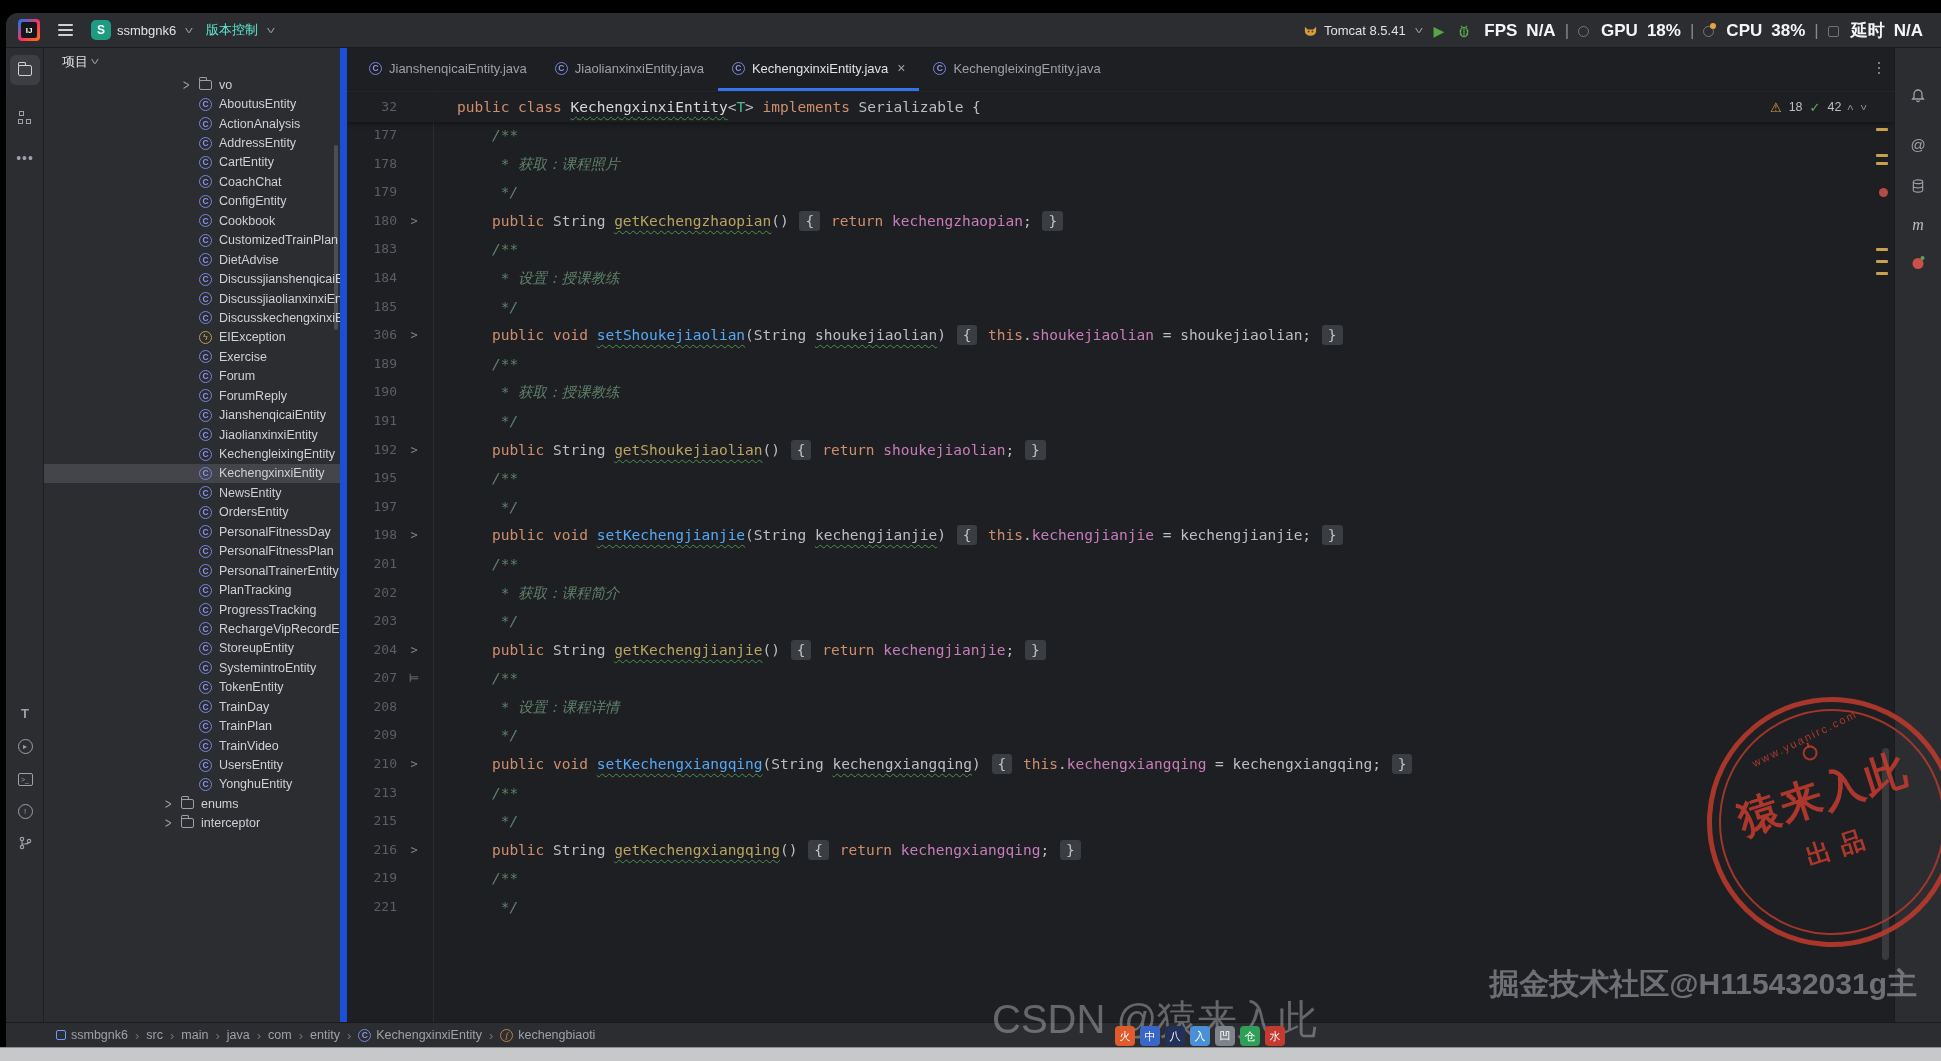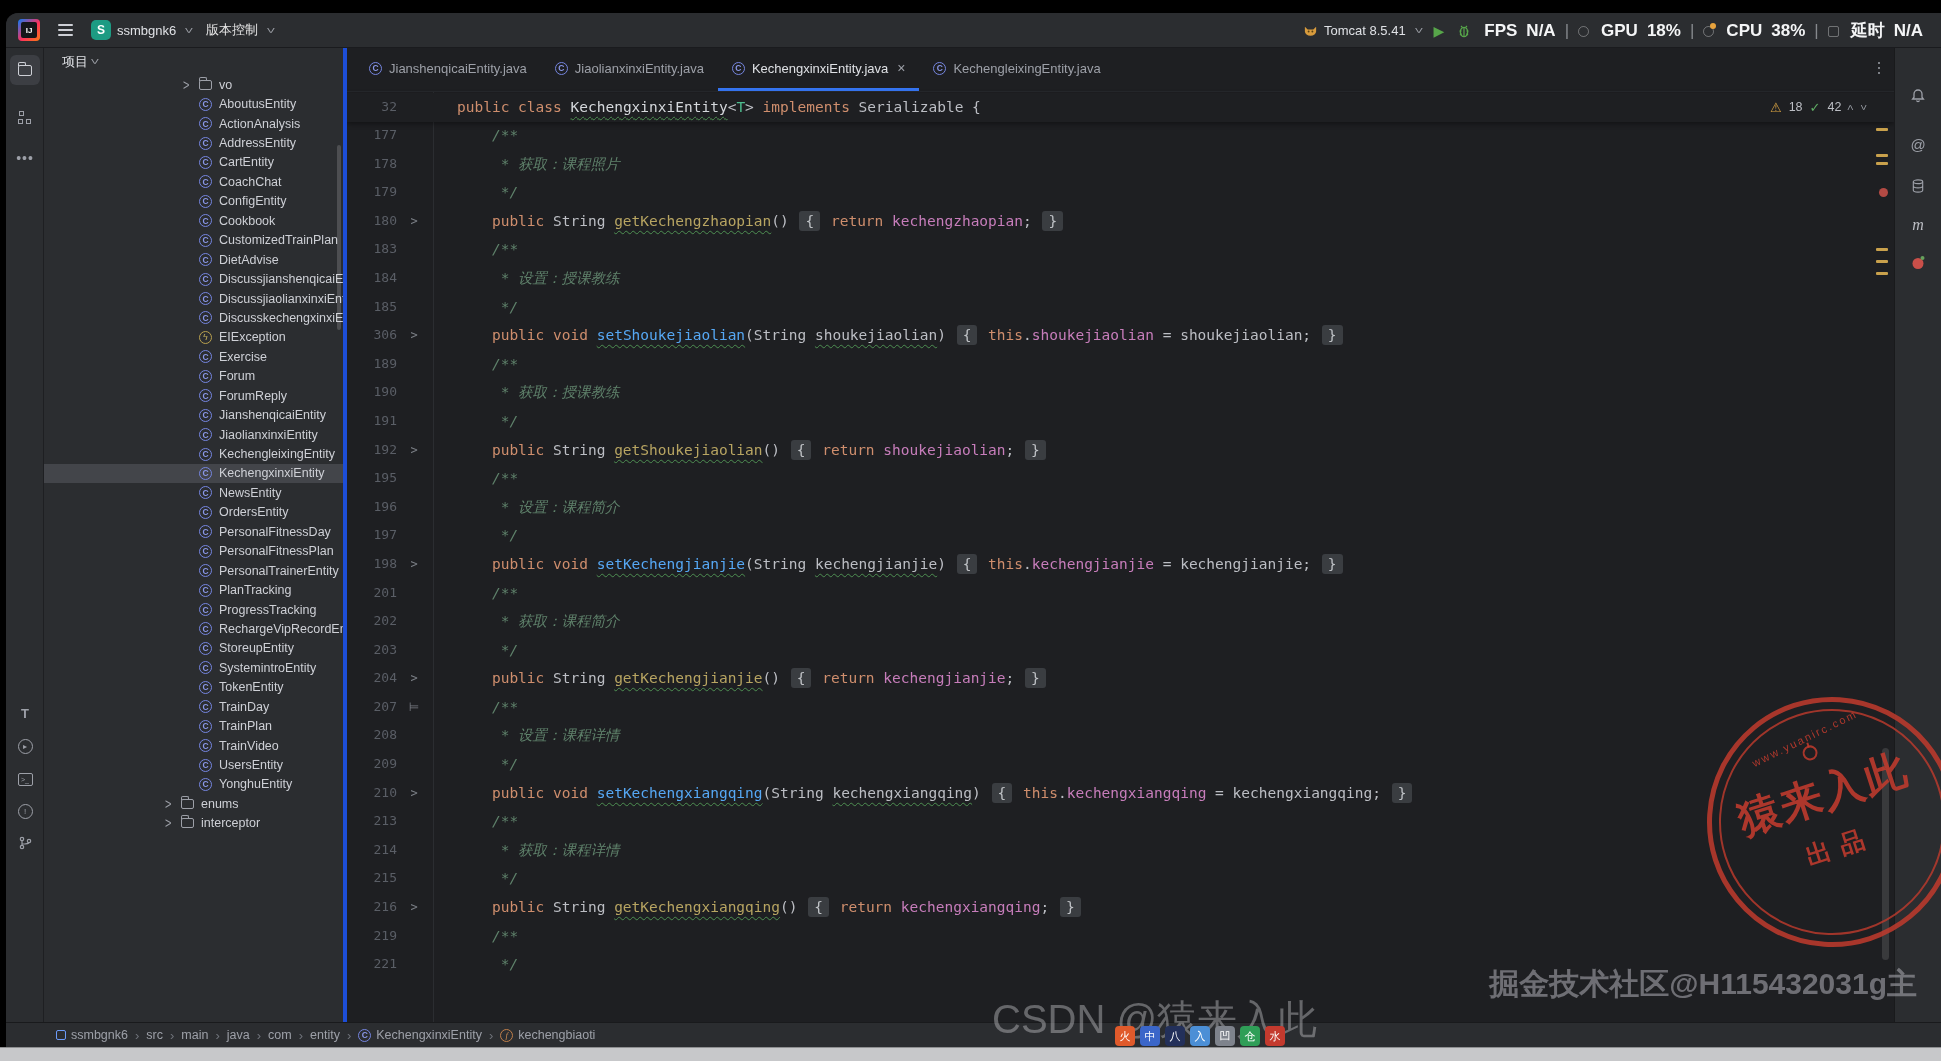--- a/index.html
+++ b/index.html
@@ -16,21 +16,21 @@
   .ide-logo { width:22px; height:22px; border-radius:4px;
     background:linear-gradient(135deg,#087CFA,#FE315D 55%,#F97A12); position:relative; }
   .ide-logo::after { content:""; position:absolute; inset:3px; background:#15161A; border-radius:2px; }
   .ide-logo span { position:absolute; inset:0; z-index:1; color:#fff; font-size:8px; font-weight:bold;
     display:flex; align-items:center; justify-content:center; }
   .bars { width:15px; height:2px; background:#CED0D6; border-radius:1px;
     box-shadow:0 -5px 0 #CED0D6, 0 5px 0 #CED0D6; margin:0 4px; }
   .proj-avatar { width:20px; height:20px; border-radius:5px; background:#1D9B83; color:#fff;
     font-size:12px; font-weight:bold; display:flex; align-items:center; justify-content:center; }
   .tb-text { color:#DFE1E5; font-size:13px; }
-  .tb-text.dim { color:#e5e5e5; }
+  .tb-text.dim { color:#5eead4; }
   .chev { display:inline-block; color:#9DA0A8; font-size:10px; transform:rotate(90deg) scaleY(1.4); margin-left:4px; }
   .tb-group { display:flex; align-items:center; gap:6px; }
   .tb-right { position:absolute; right:18px; top:0; height:35px; display:flex; align-items:center; gap:12px; }
   .run-glyph { color:#57A64A; font-size:14px; }
   .overlay-stats { display:flex; align-items:center; gap:9px; color:#F4F5F6; font-size:17px; font-weight:bold; }
   .ov-sep { color:#86898D; font-weight:normal; }
   .gh { display:inline-block; width:11px; height:11px; border:1.5px solid rgba(255,255,255,.33);
     border-radius:50%; margin-right:3px; position:relative; top:1px; }
   .gh.sq { border-radius:2px; }
   .gh.gear::after { content:""; position:absolute; right:-3px; top:-4px; width:6px; height:6px;
@@ -51,21 +51,21 @@
   .sq3 i:nth-child(1){ left:1px; top:0; } .sq3 i:nth-child(2){ left:0; top:8px; } .sq3 i:nth-child(3){ left:8px; top:8px; }
   .dots { color:#9DA0A8; font-size:14px; letter-spacing:1px; }
   .ic-circle { width:15px; height:15px; border:1.5px solid #9DA0A8; border-radius:50%;
     display:flex; align-items:center; justify-content:center; font-size:8px; color:#9DA0A8; }
   .ic-term { width:15px; height:13px; border:1.5px solid #9DA0A8; border-radius:2px;
     font-size:7px; color:#9DA0A8; display:flex; align-items:center; justify-content:center; letter-spacing:0; }
   .ic-T { color:#9DA0A8; font-size:13px; font-weight:bold; }
 
   
   .panel { position:absolute; left:38px; top:35px; width:303px; bottom:25px; background:#2B2D30;
-    border-right:4px solid #1d4ed8; overflow:hidden; }
+    border-right:7px solid #1d4ed8; overflow:hidden; }
   .panel-head { height:27px; display:flex; align-items:center; padding-left:18px; color:#DFE1E5; font-size:13px; }
   .tree { position:absolute; left:0; top:27px; right:0; }
   .tree-row { height:19.45px; display:flex; align-items:center; font-size:12.5px; color:#CED0D6;
     white-space:nowrap; }
   .tree-row.selected { background:#43454A; }
   .tw-chevron { width:16px; color:#9DA0A8; font-size:11px; display:inline-block; transform:scaleY(1.3); }
   .tw-icon { margin-right:7px; flex:none; display:inline-flex; align-items:center; justify-content:center; }
   .class-badge { width:13px; height:13px; border:1.3px solid #7585E0; border-radius:50%;
     color:#8A97E8; font-size:8.5px; font-weight:bold; display:inline-flex; align-items:center; justify-content:center; }
   .exc-badge { width:13px; height:13px; border:1.3px solid #B9A14E; border-radius:50%;
@@ -562,25 +562,20 @@
     <span class="ln">192</span>
     <span class="gut">&gt;</span>
     <span class="ct"><span class="sg-t">    </span><span class="sg-k">public </span><span class="sg-t">String </span><span class="sg-mg wavy">getShoukejiaolian</span><span class="sg-t">() </span><span class="sg-fb">{</span><span class="sg-t"> </span><span class="sg-k">return </span><span class="sg-f">shoukejiaolian</span><span class="sg-t">; </span><span class="sg-fb">}</span></span>
   </div>
         <div class="crow">
     <span class="ln">195</span>
     <span class="gut"></span>
     <span class="ct"><span class="sg-c">    /**</span></span>
   </div>
         <div class="crow">
-    <span class="ln">196</span>
-    <span class="gut"></span>
-    <span class="ct"><span class="sg-c">     * 设置：课程简介</span></span>
-  </div>
-        <div class="crow">
     <span class="ln">197</span>
     <span class="gut"></span>
     <span class="ct"><span class="sg-c">     */</span></span>
   </div>
         <div class="crow">
     <span class="ln">198</span>
     <span class="gut">&gt;</span>
     <span class="ct"><span class="sg-t">    </span><span class="sg-k">public void </span><span class="sg-ms wavy">setKechengjianjie</span><span class="sg-t">(String </span><span class="sg-pu wavy">kechengjianjie</span><span class="sg-t">) </span><span class="sg-fb">{</span><span class="sg-t"> </span><span class="sg-k">this</span><span class="sg-t">.</span><span class="sg-f">kechengjianjie</span><span class="sg-t"> = kechengjianjie; </span><span class="sg-fb">}</span></span>
   </div>
         <div class="crow">
@@ -620,25 +615,20 @@
   </div>
         <div class="crow">
     <span class="ln">210</span>
     <span class="gut">&gt;</span>
     <span class="ct"><span class="sg-t">    </span><span class="sg-k">public void </span><span class="sg-ms wavy">setKechengxiangqing</span><span class="sg-t">(String </span><span class="sg-pu wavy">kechengxiangqing</span><span class="sg-t">) </span><span class="sg-fb">{</span><span class="sg-t"> </span><span class="sg-k">this</span><span class="sg-t">.</span><span class="sg-f">kechengxiangqing</span><span class="sg-t"> = kechengxiangqing; </span><span class="sg-fb">}</span></span>
   </div>
         <div class="crow">
     <span class="ln">213</span>
     <span class="gut"></span>
     <span class="ct"><span class="sg-c">    /**</span></span>
-  </div>
-        <div class="crow">
-    <span class="ln">214</span>
-    <span class="gut"></span>
-    <span class="ct"><span class="sg-c">     * 获取：课程详情</span></span>
   </div>
         <div class="crow">
     <span class="ln">215</span>
     <span class="gut"></span>
     <span class="ct"><span class="sg-c">     */</span></span>
   </div>
         <div class="crow">
     <span class="ln">216</span>
     <span class="gut">&gt;</span>
     <span class="ct"><span class="sg-t">    </span><span class="sg-k">public </span><span class="sg-t">String </span><span class="sg-mg wavy">getKechengxiangqing</span><span class="sg-t">() </span><span class="sg-fb">{</span><span class="sg-t"> </span><span class="sg-k">return </span><span class="sg-f">kechengxiangqing</span><span class="sg-t">; </span><span class="sg-fb">}</span></span>

